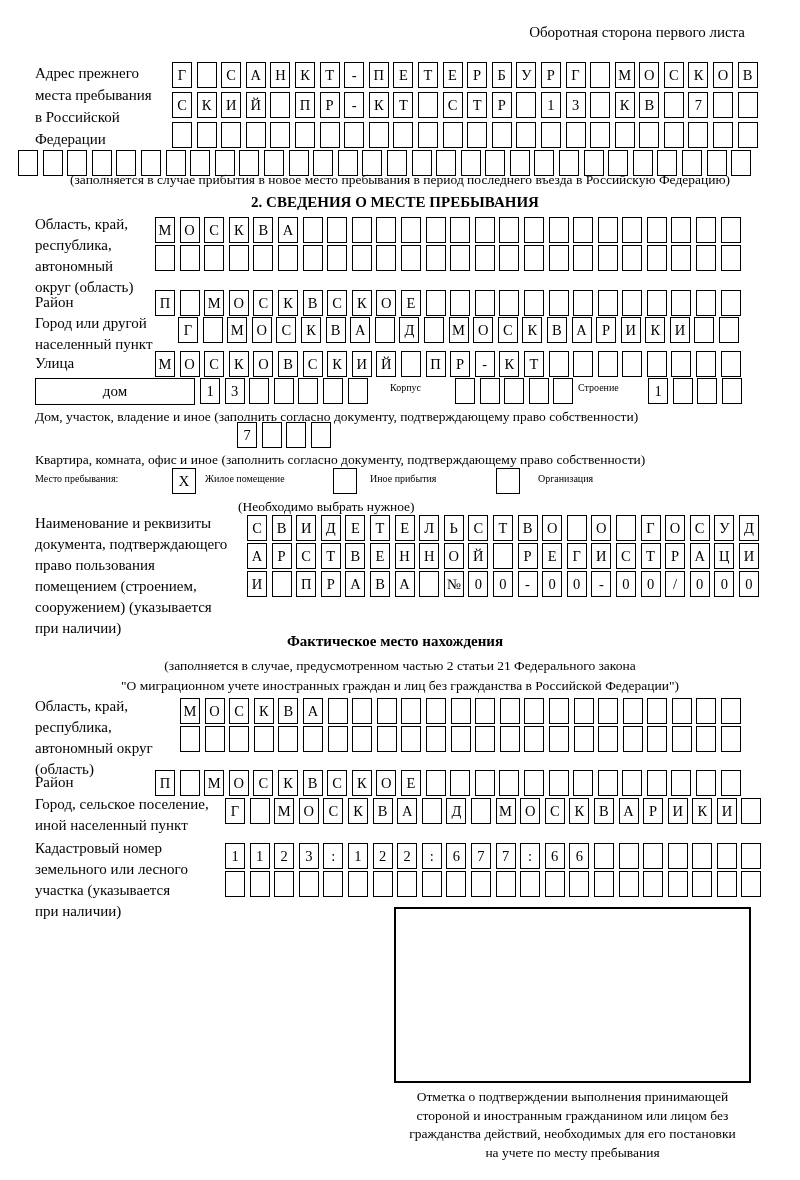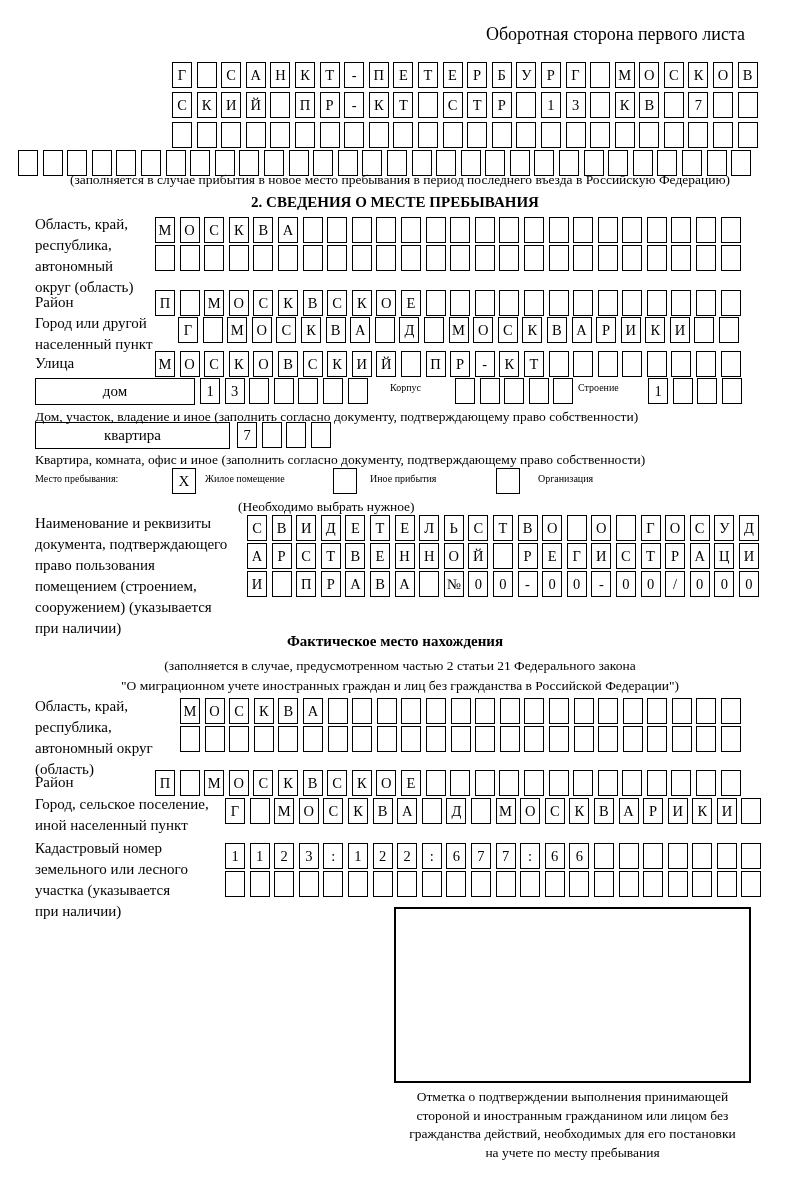--- a/index.html
+++ b/index.html
@@ -21,22 +21,26 @@
   .checkbox { position:absolute; width:24px; height:26px; border:1.6px solid #000;
               display:flex; align-items:center; justify-content:center; font-size:15px; }
   .bigbox { position:absolute; border:2px solid #000; background:#fff; }
   .inline-label { position:absolute; font-size:10px; }
 </style>
 </head>
 <body>
 
 <div class="page">
 
-  <div class="abs" style="left:395px; top:24px; width:350px; text-align:right; font-size:18px;">Оборотная сторона первого листа</div>
-
+  <div class="abs" style="left:395px; top:24px; width:350px; text-align:right; font-size:15px;">Оборотная сторона первого листа</div>
+
+  <div class="label lh22" style="left:35px; top:62px; width:150px;">Адрес прежнего
+места пребывания
+в Российской
+Федерации</div>
   <div class="cellrow" style="left:172px; top:62px;">
       <span class="cell">Г</span>
       <span class="cell"></span>
       <span class="cell">С</span>
       <span class="cell">А</span>
       <span class="cell">Н</span>
       <span class="cell">К</span>
       <span class="cell">Т</span>
       <span class="cell">-</span>
       <span class="cell">П</span>
@@ -305,21 +309,20 @@
     </div>
   <div class="inline-label" style="left:578px; top:382px;font-family:Liberation Serif, serif;">Строение</div>
   <div class="cellrow" style="left:648px; top:378px;">
       <span class="cell">1</span>
       <span class="cell"></span>
       <span class="cell"></span>
       <span class="cell"></span>
     </div>
   <div class="note" style="left:35px; top:407px; width:760px;">Дом, участок, владение и иное (заполнить согласно документу, подтверждающему право собственности)</div>
 
-  <div class="labelbox" style="left:35px; top:422px; width:195px;">квартира</div>
   <div class="cellrow" style="left:237px; top:422px;">
       <span class="cell">7</span>
       <span class="cell"></span>
       <span class="cell"></span>
       <span class="cell"></span>
     </div>
   <div class="note" style="left:35px; top:450px; width:760px;">Квартира, комната, офис и иное (заполнить согласно документу, подтверждающему право собственности)</div>
 
   <div class="inline-label" style="left:35px; top:473px;">Место пребывания:</div>
   <div class="checkbox" style="left:172px; top:468px;">X</div>

